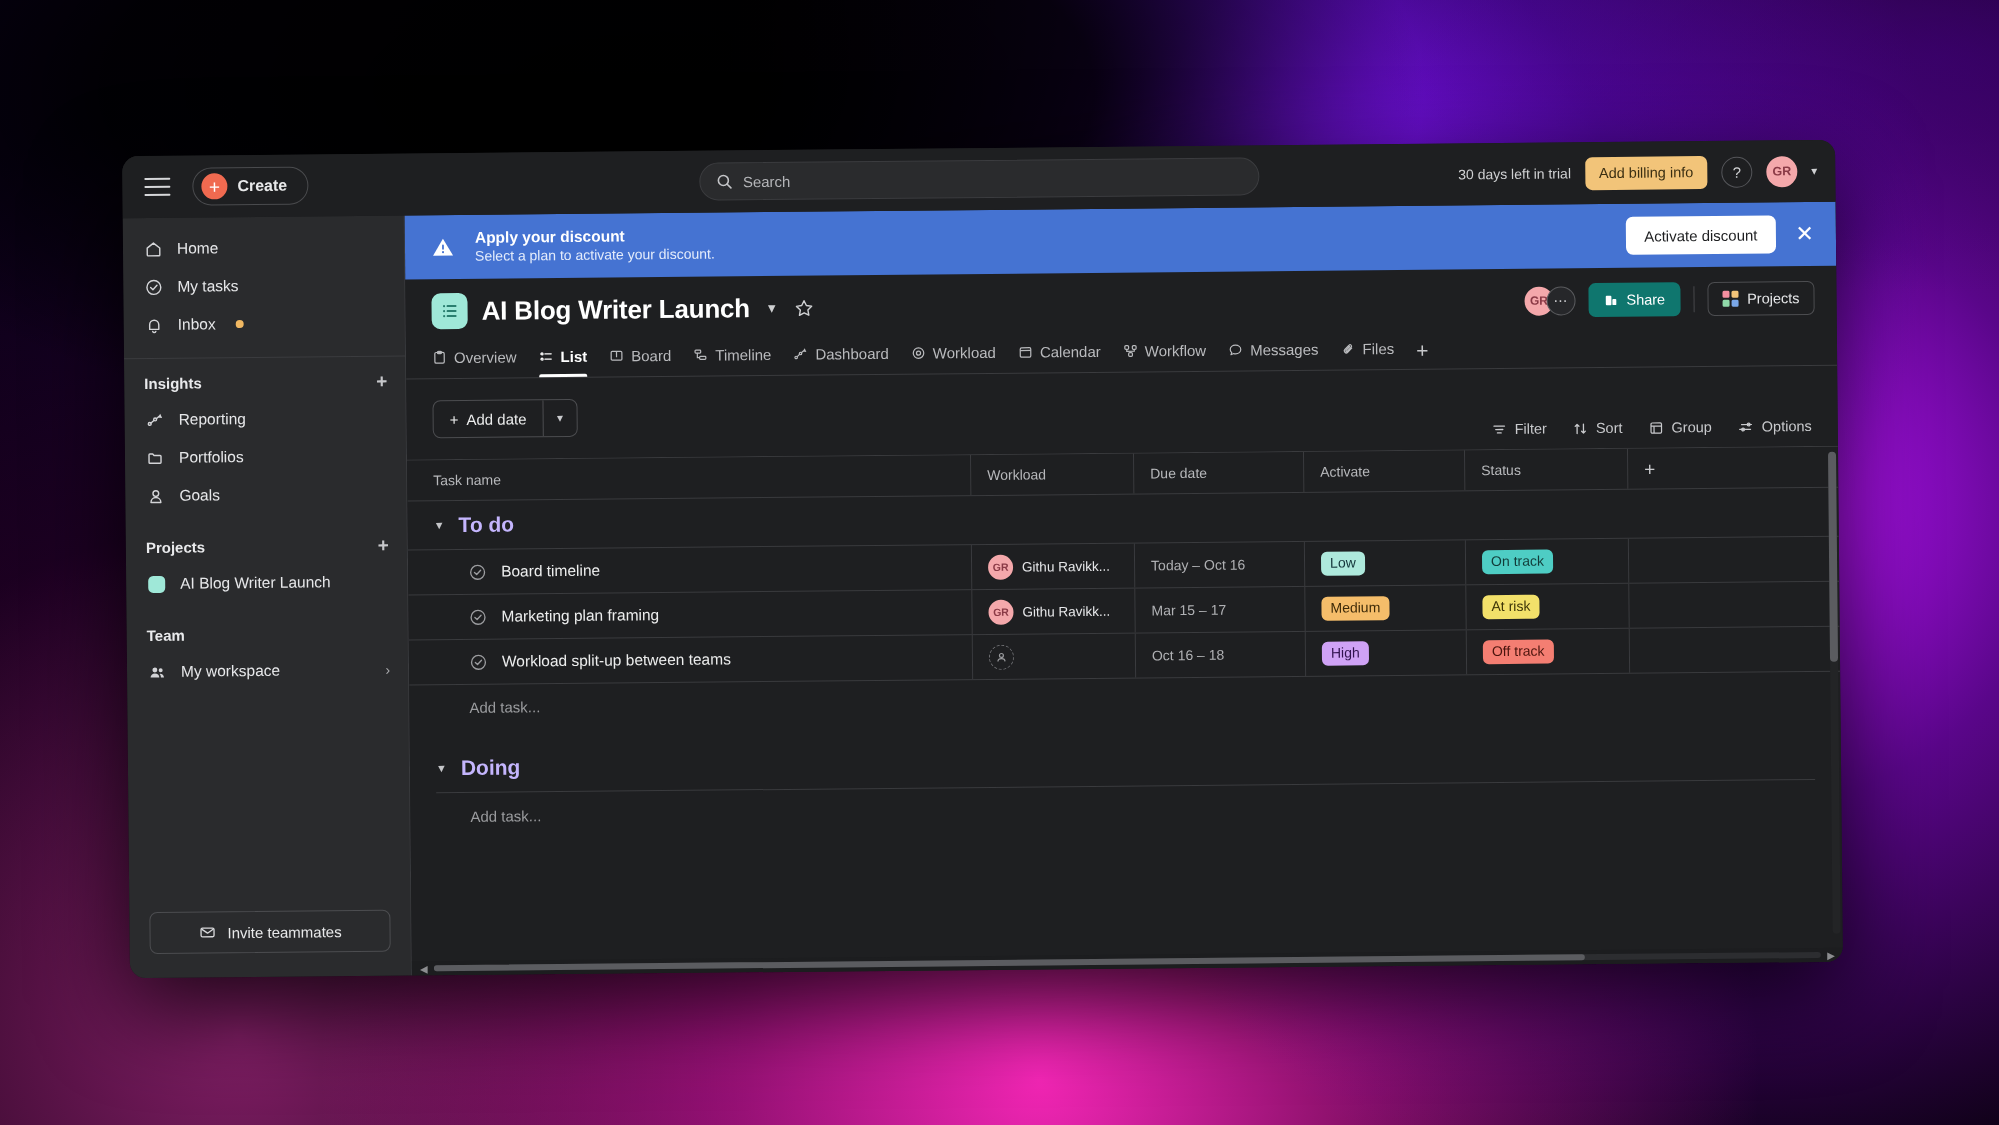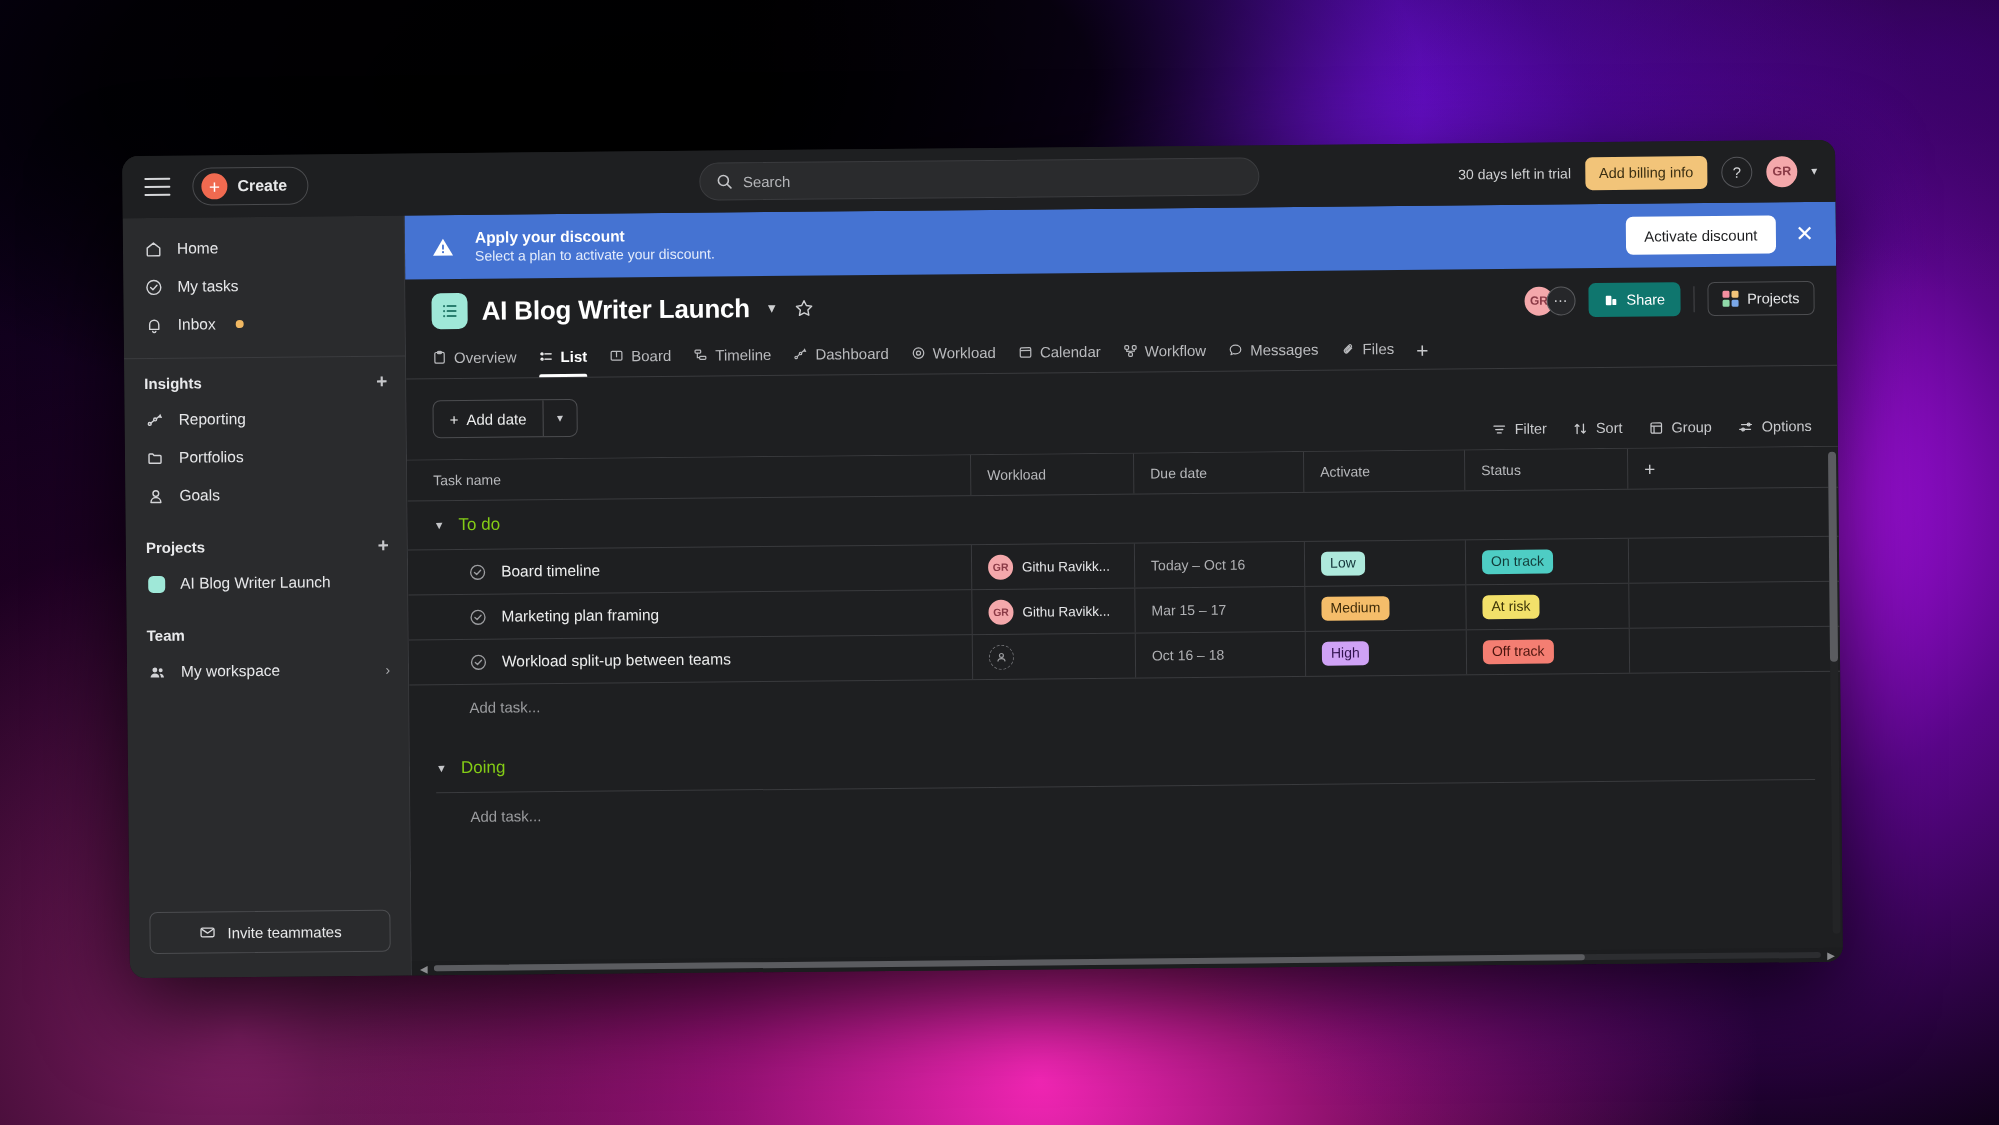--- a/index.html
+++ b/index.html
@@ -305,21 +305,21 @@
   .c-status { width: 163px; flex: 0 0 163px; border-left: 1px solid #3a3b3e; }
   .c-add { width: 120px; flex: 0 0 120px; border-left: 1px solid #3a3b3e; }
   .th-text { color: #b7b8bb; font-size: 14px; }
   .th-plus { color: #c9cacd; font-size: 19px; cursor: pointer; line-height: 1; }
 
   .group-head {
     display: flex; align-items: center; gap: 14px;
     height: 48px; padding-left: 26px;
   }
   .caret-down { color: #c4c5c8; font-size: 11px; cursor: pointer; }
-  .group-title { color: #84cc16; font-size: 17px; font-weight: 400; }
+  .group-title { color: #c4b5fd; font-size: 21px; font-weight: 700; }
 
   .task-row { height: 45px; border-top: 1px solid #3a3b3e; }
   .task-name-cell { display: flex; align-items: center; gap: 14px; padding-left: 60px; }
   .task-text { color: #eceded; font-size: 15.5px; }
 
   .assignee-chip { display: flex; align-items: center; gap: 9px; }
   .assignee-name { color: #e6e7e9; font-size: 13.5px; white-space: nowrap; overflow: hidden; }
   .avatar-xs {
     width: 25px; height: 25px; border-radius: 50%;
     background: #f4a8ab; color: #8a3a46;

